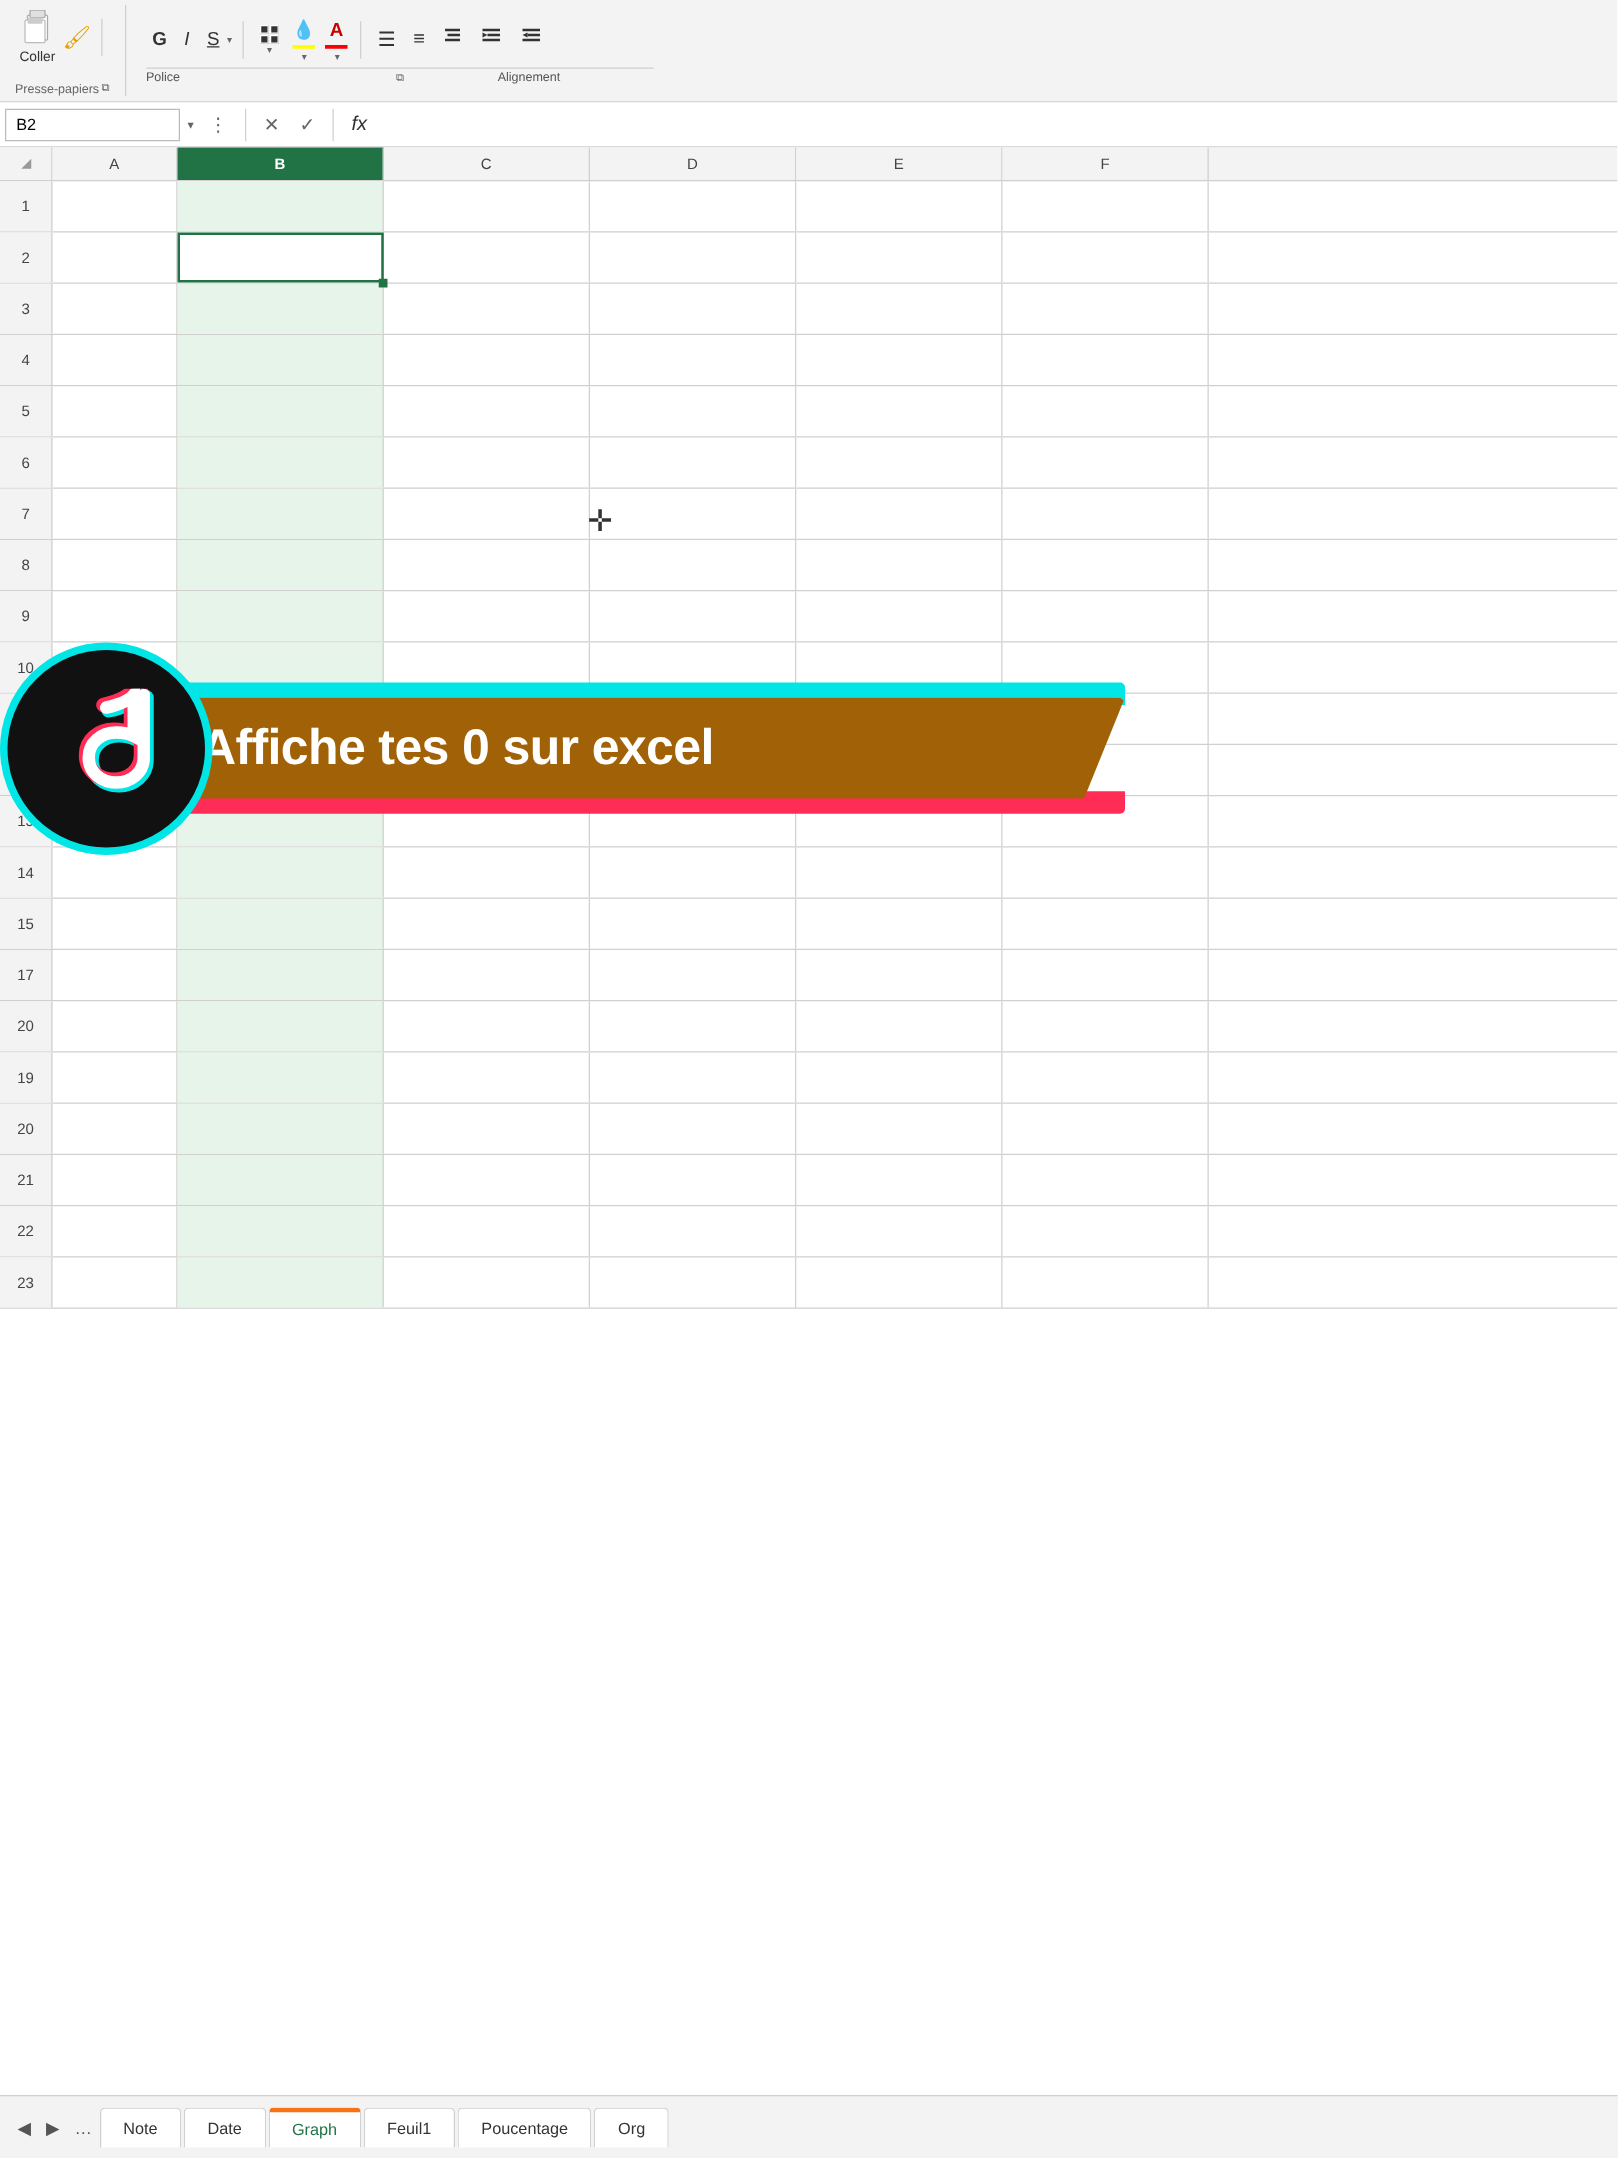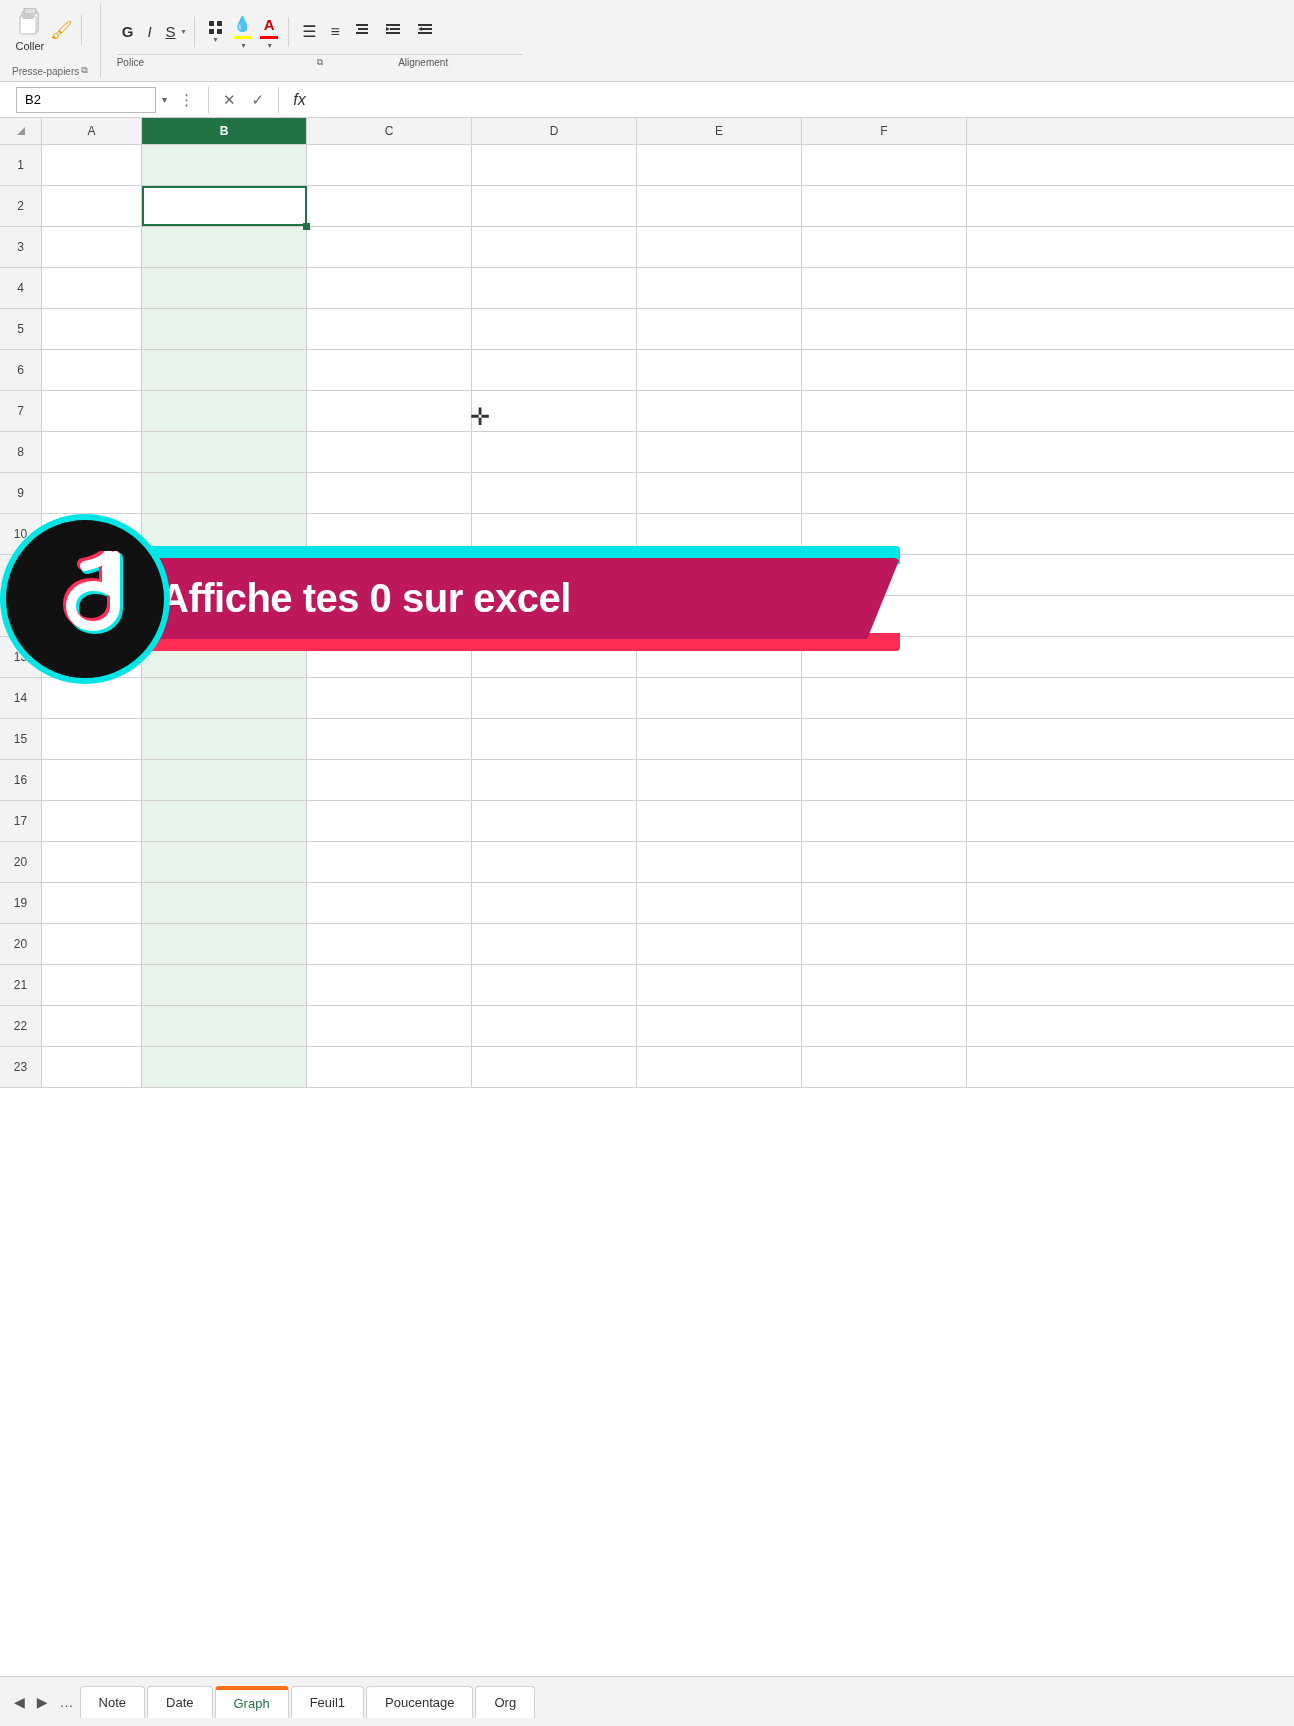--- a/index.html
+++ b/index.html
@@ -89,21 +89,21 @@
       margin: 0 4px;
     }
 
     
     .formula-bar {
       display: flex;
       align-items: center;
       height: 36px;
       border-bottom: 1px solid #d0d0d0;
       background: #fff;
-      padding: 0 16px;
+      padding: 0 4px;
       gap: 4px;
     }
 
     .cell-ref-box {
       width: 140px;
       height: 26px;
       border: 1px solid #bbb;
       display: flex;
       align-items: center;
       padding: 0 8px;
@@ -291,21 +291,21 @@
       height: 18px;
       background: #ff2d55;
       border-radius: 0 0 4px 4px;
       z-index: 1;
     }
 
     
     .banner-body {
       position: relative;
       margin-left: 80px;
-      background: #be185d;
+      background: #a16207;
       border-radius: 6px;
       padding: 18px 40px 18px 80px;
       flex: 1;
       z-index: 2;
       clip-path: polygon(0 0, 100% 0, 96% 100%, 4% 100%);
     }
 
     .banner-text {
       font-size: 40px;
       font-weight: 900;
@@ -719,29 +719,20 @@
   <div class="row">
       <div class="row-header">15</div>
       <div class="cell col-a"></div>
       <div class="cell col-b selected-col"></div>
       <div class="cell col-c"></div>
       <div class="cell col-d"></div>
       <div class="cell col-e"></div>
       <div class="cell col-f"></div>
     </div>
   <div class="row">
-      <div class="row-header">16</div>
-      <div class="cell col-a"></div>
-      <div class="cell col-b selected-col"></div>
-      <div class="cell col-c"></div>
-      <div class="cell col-d"></div>
-      <div class="cell col-e"></div>
-      <div class="cell col-f"></div>
-    </div>
-  <div class="row">
       <div class="row-header">17</div>
       <div class="cell col-a"></div>
       <div class="cell col-b selected-col"></div>
       <div class="cell col-c"></div>
       <div class="cell col-d"></div>
       <div class="cell col-e"></div>
       <div class="cell col-f"></div>
     </div>
   <div class="row">
       <div class="row-header">20</div>

